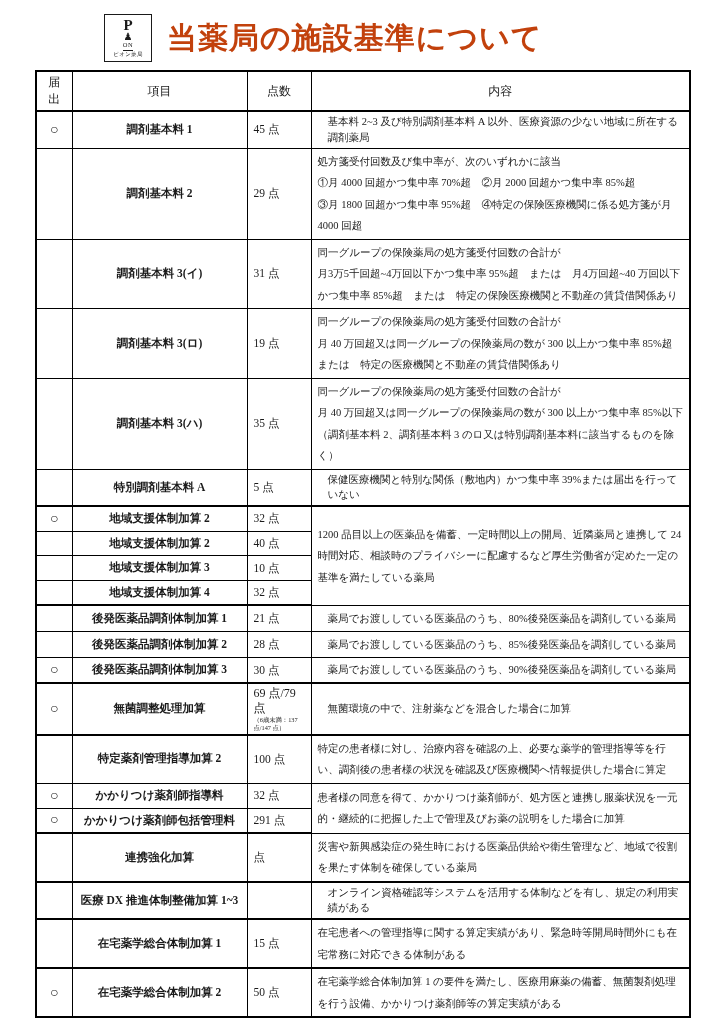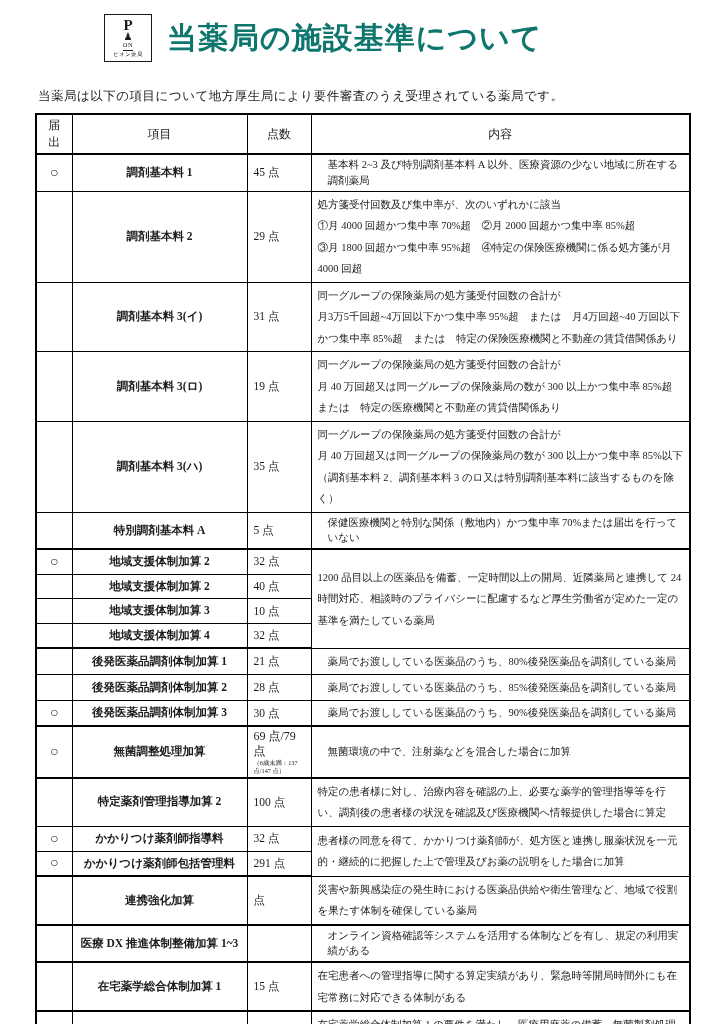--- a/index.html
+++ b/index.html
@@ -81,24 +81,23 @@
 
 <div class="page">
 
   <div class="title-block">
     <div class="logo">
       <span class="p">P</span>
       <span class="pawn">♟</span>
       <span class="on">ON</span>
       <span class="cap">ピオン薬局</span>
     </div>
-    <div class="page-title" style="color:#0f766e">当薬局の施設基準について</div>
+    <div class="page-title" style="color:#c2410c">当薬局の施設基準について</div>
   </div>
 
-  <div class="intro">当薬局は以下の項目について地方厚生局により要件審査のうえ受理されている薬局です。</div>
 
   <table class="std">
     <colgroup>
       <col style="width:36px">
         <col style="width:175px">
         <col style="width:64px">
         <col style="width:379px">
     </colgroup>
     <thead>
       <tr style="height:25px">
@@ -142,21 +141,21 @@
         <td class="c-item">調剤基本料 3(ハ)</td>
         <td class="c-points">35 点</td>
         <td class="c-content">同一グループの保険薬局の処方箋受付回数の合計が
 月 40 万回超又は同一グループの保険薬局の数が 300 以上かつ集中率 85%以下
 （調剤基本料 2、調剤基本料 3 のロ又は特別調剤基本料に該当するものを除く）</td>
       </tr>
       <tr class="ge" style="height:25px">
         <td class="c-notify"></td>
         <td class="c-item">特別調剤基本料 A</td>
         <td class="c-points">5 点</td>
-        <td class="c-content single">保健医療機関と特別な関係（敷地内）かつ集中率 70%または届出を行っていない</td>
+        <td class="c-content single">保健医療機関と特別な関係（敷地内）かつ集中率 39%または届出を行っていない</td>
       </tr>
 
       <tr style="height:22px">
         <td class="c-notify">○</td>
         <td class="c-item">地域支援体制加算 2</td>
         <td class="c-points">32 点</td>
         <td class="c-content bb-thick" rowspan="4">1200 品目以上の医薬品を備蓄、一定時間以上の開局、近隣薬局と連携して 24 時間対応、相談時のプライバシーに配慮するなど厚生労働省が定めた一定の基準を満たしている薬局</td>
       </tr>
       <tr style="height:22px">
         <td class="c-notify"></td>

